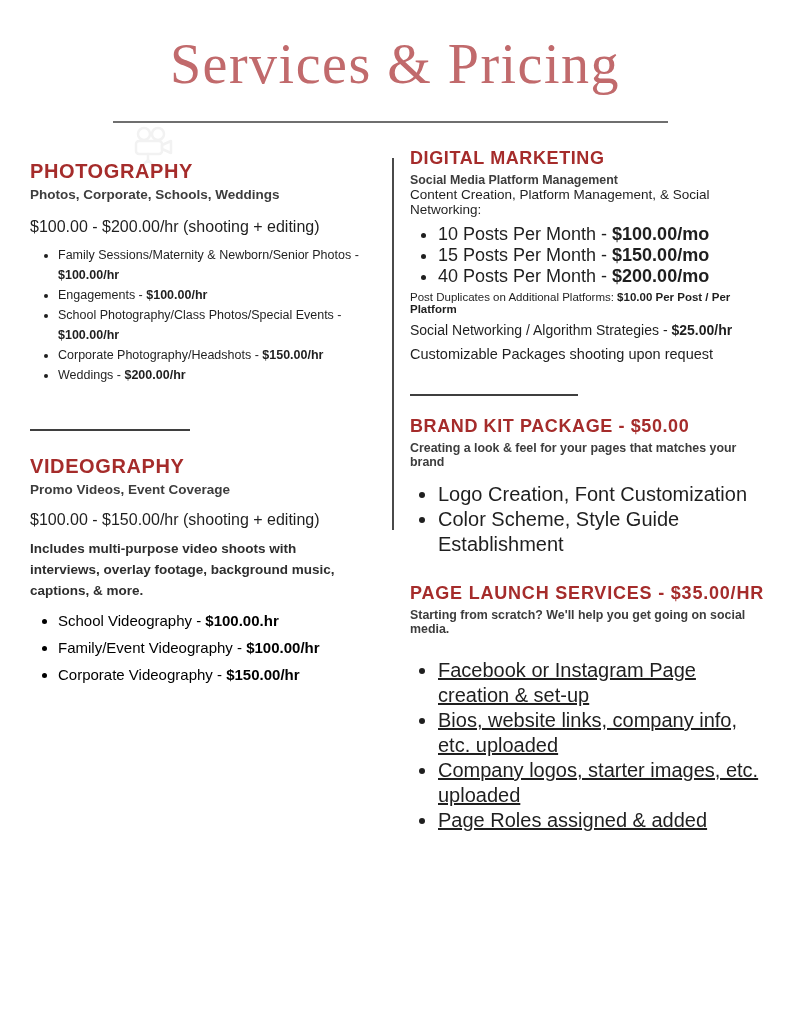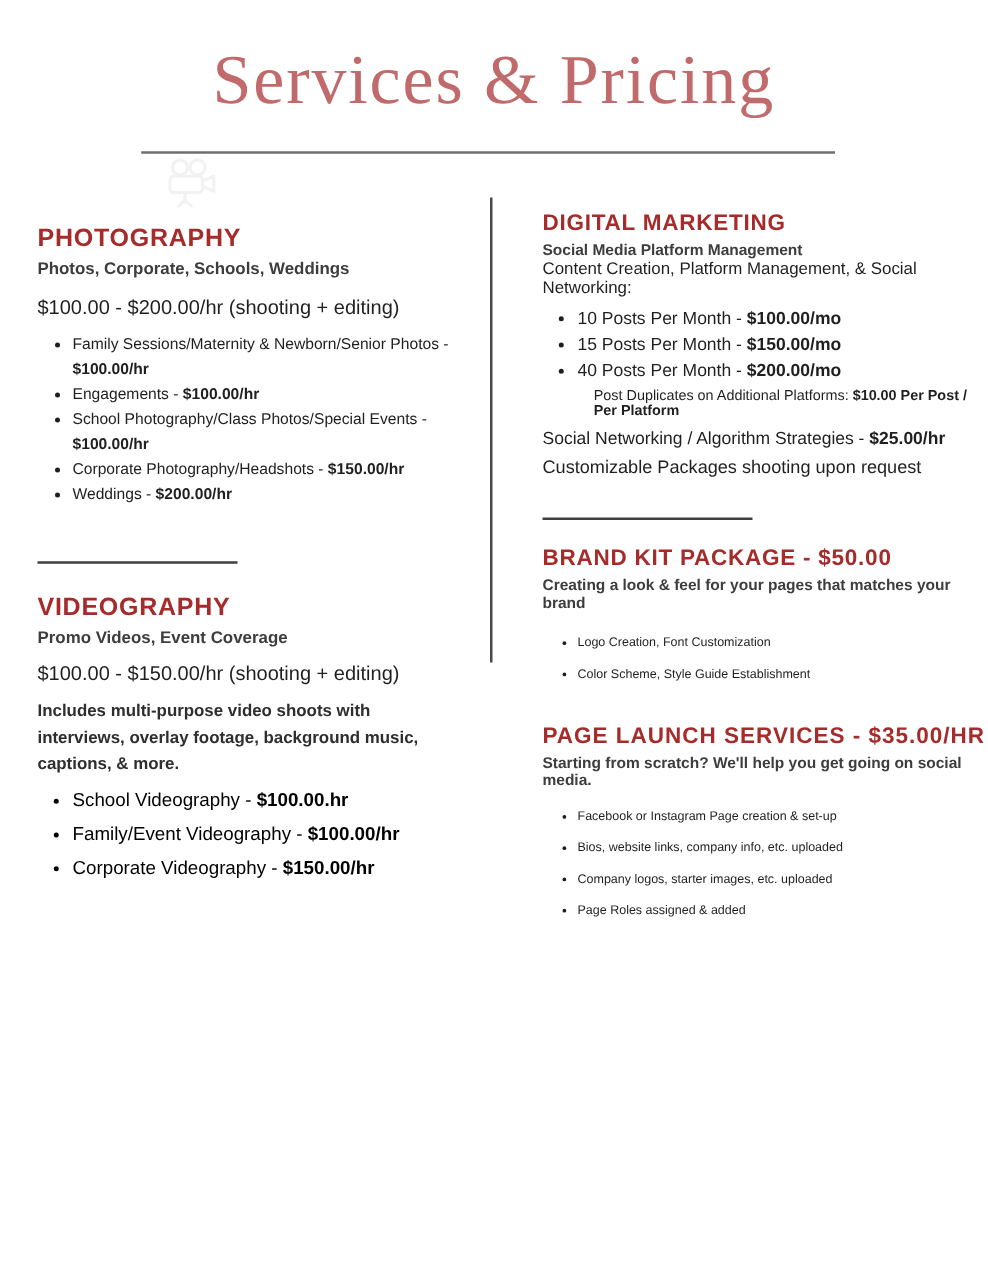--- a/index.html
+++ b/index.html
@@ -46,25 +46,24 @@
   .vert-rule {
     position: absolute;
     left: 392px;
     top: 158px;
     width: 2px;
     height: 372px;
     background: #4a4a4a;
   }
   .cols {
     position: absolute;
-    top: 168px;
+    top: 148px;
     left: 30px;
     width: 740px;
     display: flex;
-    gap: 24px;
   }
   .col-left {
     width: 350px;
     flex: 0 0 350px;
   }
   .col-right {
     margin-left: 30px;
     width: 360px;
     flex: 0 0 360px;
   }
@@ -92,31 +91,31 @@
     margin: 9px 0 0 0;
     padding-left: 28px;
     list-style: disc;
   }
   ul.small-bullets li {
     font-size: 12.5px;
     line-height: 20px;
     color: #1f1f1f;
   }
   ul.mid-bullets li {
-    font-size: 14px;
+    font-size: 18px;
     line-height: 21px;
     color: #1f1f1f;
   }
   ul.large-bullets li {
     font-size: 15px;
     line-height: 27px;
     color: #000000;
   }
   ul.loose-bullets li {
-    font-size: 10px;
+    font-size: 20px;
     line-height: 25px;
     color: #1f1f1f;
   }
   .price { font-weight: bold; }
   .rule-left {
     width: 160px;
     height: 2px;
     background: #3f3f3f;
     margin-top: 44px;
   }
@@ -136,31 +135,30 @@
     width: 335px;
   }
   .dm-intro {
     font-size: 13.5px;
     color: #1f1f1f;
   }
   .dm-smallline {
     margin-top: 4px;
     font-size: 11.5px;
     color: #1f1f1f;
-    margin-left: 41px;
   }
   .dm-line {
     margin-top: 7px;
     font-size: 14px;
     color: #1f1f1f;
   }
   .brand-heading { margin-top: 20px !important; }
   .launch-heading { margin-top: 26px !important; letter-spacing: 0.8px !important; }
   .brand-bullets { margin-top: 13px; }
-  .launch-bullets { margin-top: 10px; }
+  .launch-bullets { margin-top: 22px; text-decoration: underline; }
 </style>
 </head>
 <body>
 
 <div class="page">
 
   <h1 class="page-title">Services &amp; Pricing</h1>
   <div class="title-rule"></div>
 
   <div class="watermark">

